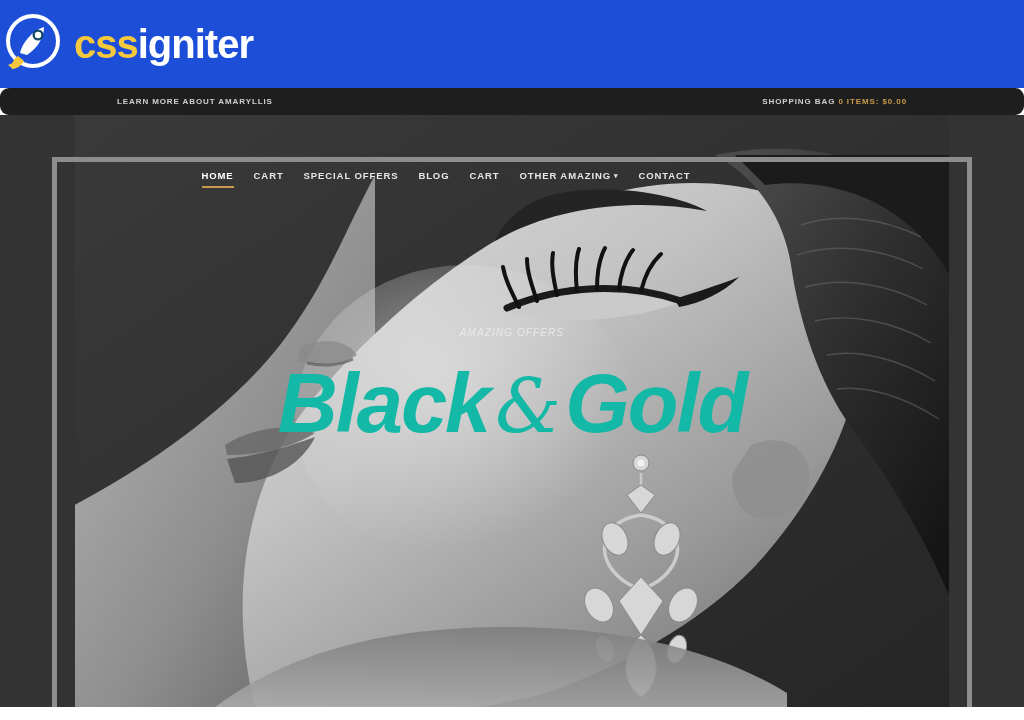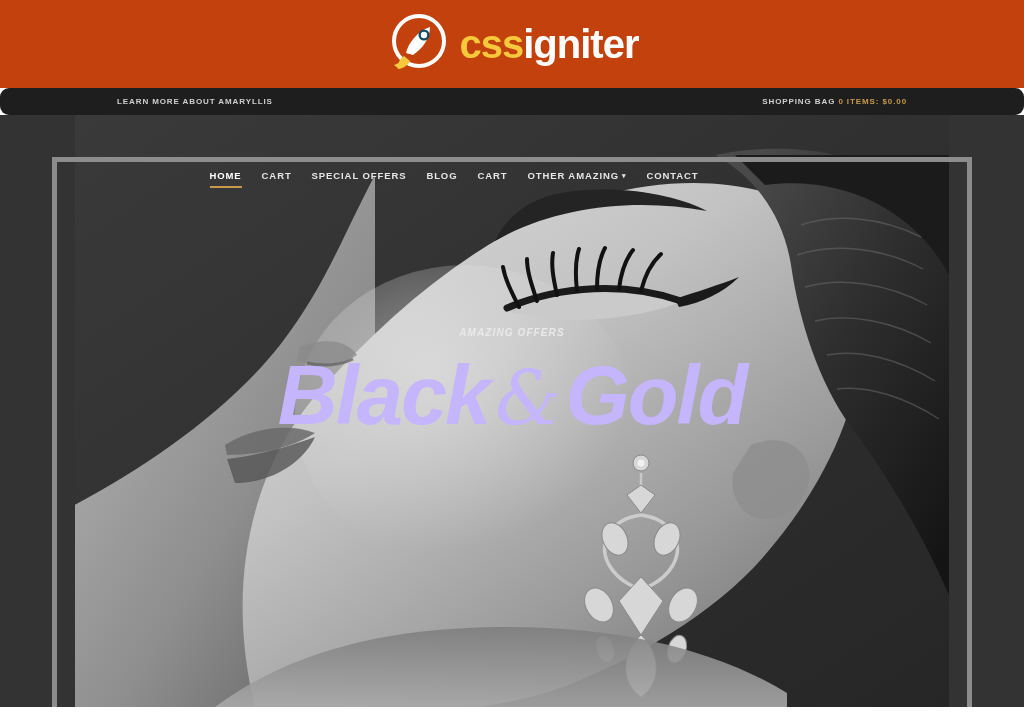--- a/index.html
+++ b/index.html
@@ -8,22 +8,22 @@
     background: #ffffff;
     font-family: "Liberation Sans", sans-serif;
     overflow: hidden;
   }
 
   #page { position: relative; width: 1024px; height: 720px; background:#ffffff; }
 
   
   .ci-bar {
     position: absolute; left: 0; top: 0; width: 1024px; height: 88px;
-    background: #c2410c;
-    display: flex; align-items: center; justify-content: center;
+    background: #1d4ed8;
+    display: flex; align-items: center; justify-content: flex-start;
   }
   .ci-logo { display: flex; align-items: center; gap: 12px; }
   .ci-mark { position: relative; width: 62px; height: 62px; }
   .ci-wordmark {
     font-size: 40px; font-weight: bold; letter-spacing: -1px;
     line-height: 1; color: #ffffff;
   }
   .ci-wordmark .css { color: #f6c83c; }
 
   
@@ -58,21 +58,21 @@
 
   
   .hero-photo {
     position: absolute; left: 75px; top: 0; width: 874px; height: 592px;
     overflow: hidden; z-index: 1;
   }
   .hero-photo svg { display: block; width: 874px; height: 592px; }
 
   
   .nav {
-    position: absolute; left: 8px; top: 35px; width: 892px; height: 50px;
+    position: absolute; left: 0; top: 35px; width: 892px; height: 50px;
     z-index: 10; display: flex; align-items: center; justify-content: center;
   }
   .nav-group { display: flex; align-items: center; }
   .nav-item {
     position: relative;
     font-size: 9.5px; font-weight: bold; letter-spacing: 0.9px;
     color: #e6e6e6; text-decoration: none; padding: 6px 10px;
     white-space: nowrap;
   }
   .nav-item.active { color: #ffffff; }
@@ -89,26 +89,26 @@
     line-height: 1;
   }
 
   
   .hero-content {
     position: absolute; left: 0; top: 0; width: 1024px; height: 592px;
     z-index: 8; display: flex; flex-direction: column;
     align-items: center; justify-content: flex-start; padding-top: 212px;
   }
   .hero-sub {
-    font-size: 10px; font-weight: bold; font-style: italic;
-    letter-spacing: 1.1px; color: #e9e9e9; margin-bottom: 16px;
+    font-size: 10px; font-weight: normal; font-style: italic;
+    letter-spacing: 1.1px; color: #e9e9e9; margin-bottom: 24px;
   }
   .hero-title {
     font-size: 83px; font-weight: bold; font-style: italic;
-    letter-spacing: -2px; color: #c4b5fd; line-height: 1;
+    letter-spacing: -2px; color: #14b8a6; line-height: 1;
     white-space: nowrap;
   }
   .hero-title .amp {
     font-family: "DejaVu Serif", serif;
     font-weight: normal; font-style: italic; font-size: 74px;
     padding: 0 6px;
   }
   .hero-btn {
     margin-top: 48px;
     display: inline-block; background: #111111; border: none;

